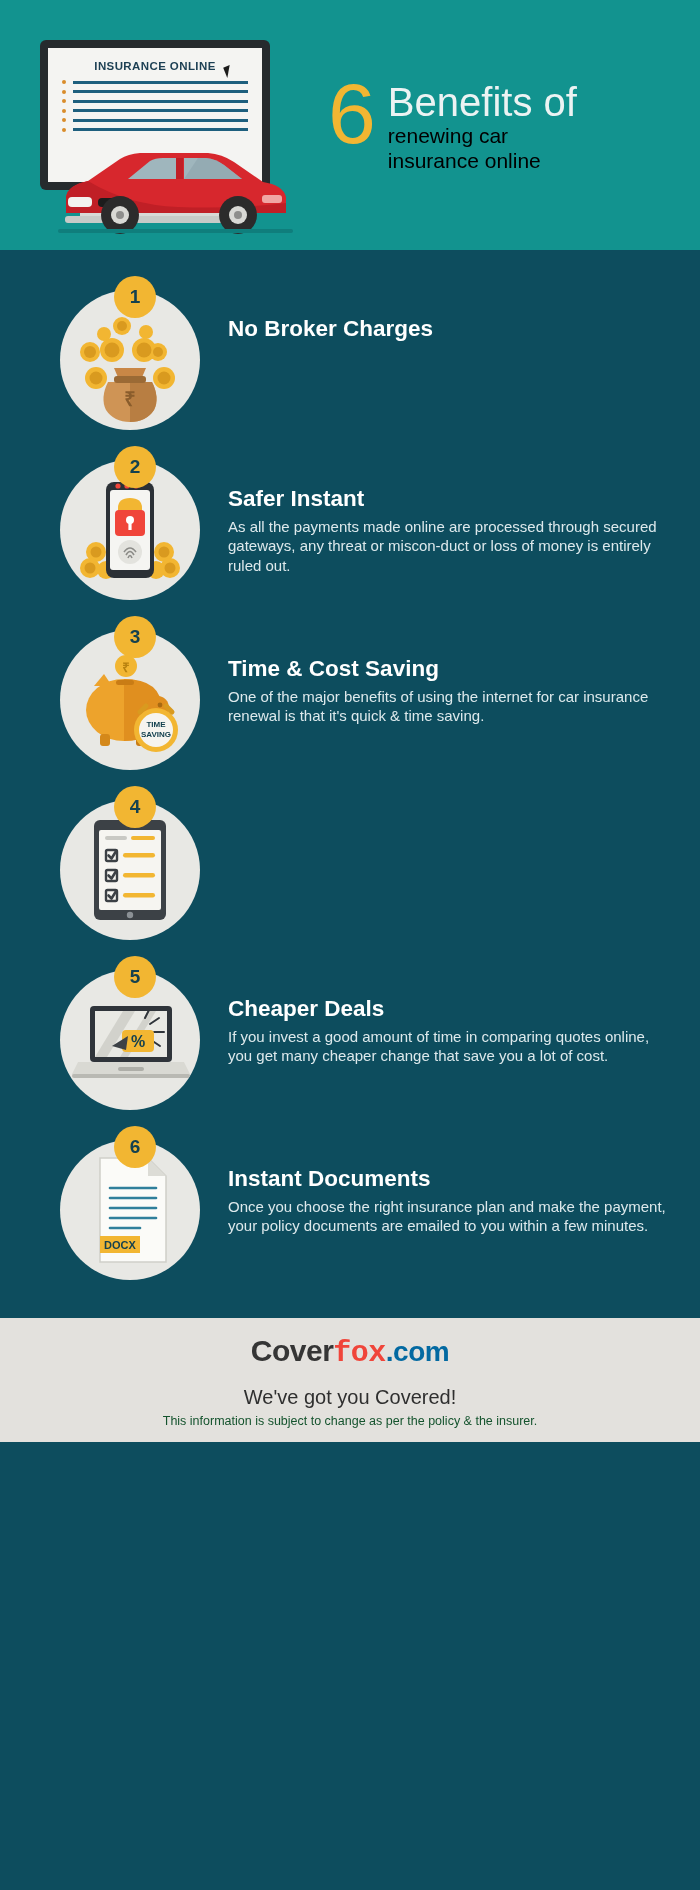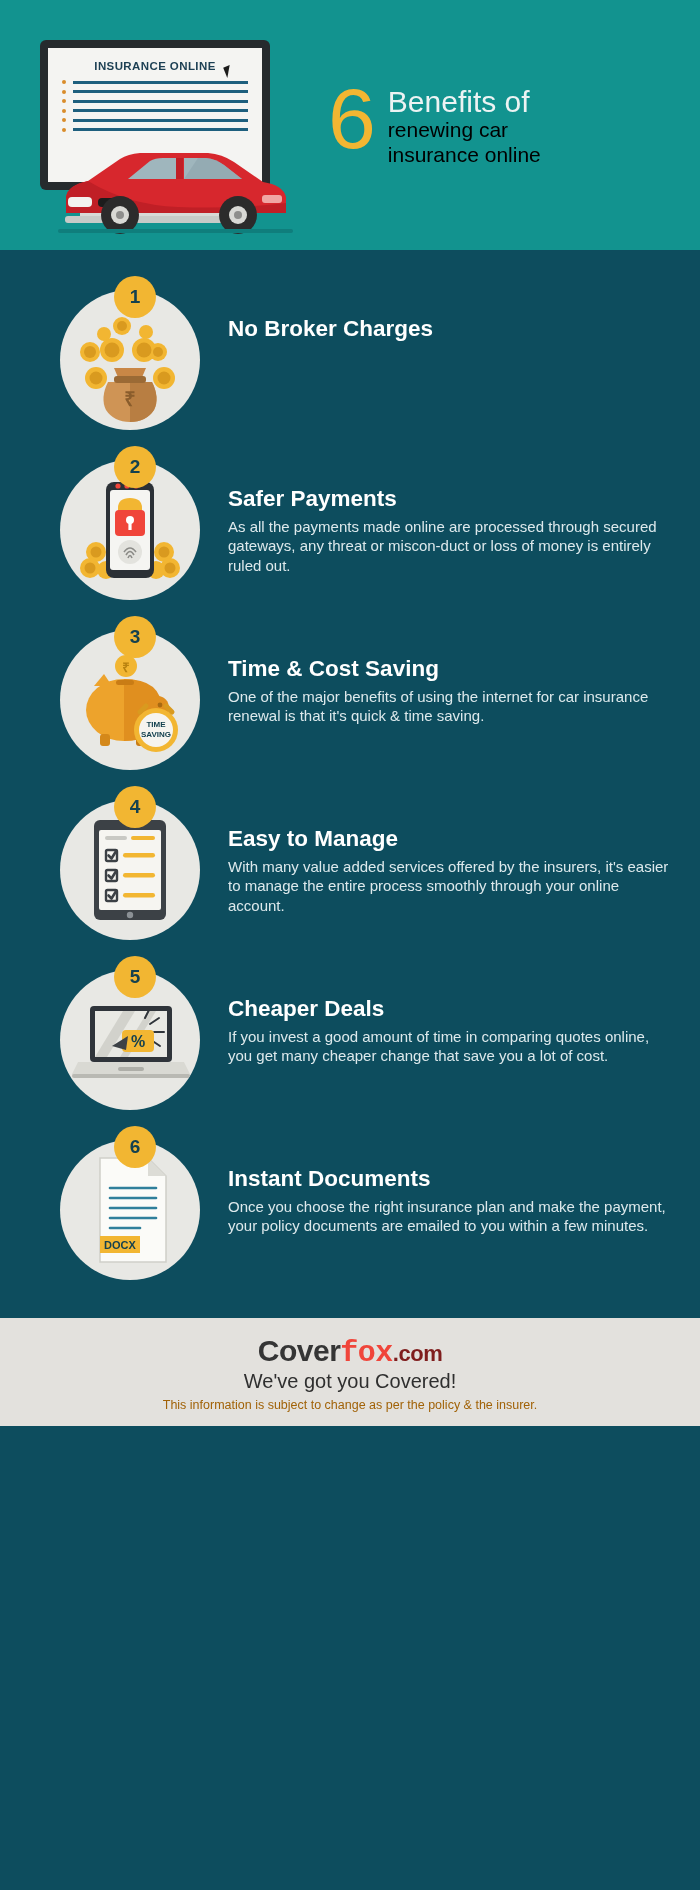--- a/index.html
+++ b/index.html
@@ -33,21 +33,21 @@
   .cursor { position:absolute; right:30px; top:18px; width:0;height:0;
     border-left:7px solid #1b1b1b; border-bottom:11px solid transparent;
     transform:rotate(-22deg); }
   .monitor-neck { position:absolute; left:50px; top:180px; width:150px; height:26px; background:#d7d9d6; }
   .monitor-base { position:absolute; left:35px; top:206px; width:180px; height:7px; background:#c7cac7; border-radius:3px; }
   
   .car { position:absolute; left:28px; top:125px; width:235px; height:100px; }
   .title-block { margin-left:18px; display:flex; align-items:flex-start; }
   .big-six { font-size:86px; color:#f2b632; font-weight:400; line-height:.86; margin-right:12px; }
   .title-lines { padding-top:4px; }
-  .title-main { font-size:30px; color:#ecf3f3; line-height:1.08; font-weight:400; }
+  .title-main { font-size:40px; color:#ecf3f3; line-height:1.08; font-weight:400; }
   .title-sub { font-size:21px; color:#000000; line-height:1.18; font-weight:300; }
   
   .benefits { padding:40px 0 0 0; }
   .benefit { display:flex; align-items:flex-start; padding:0 28px 0 60px; margin-bottom:30px; position:relative; }
   .icon-col { position:relative; width:150px; flex:none; }
   .icon-circle {
     width:140px; height:140px; border-radius:50%;
     background:#e8e8e4; position:relative; overflow:hidden;
     display:flex; align-items:center; justify-content:center;
   }
@@ -60,23 +60,23 @@
   .text-col { padding-left:18px; padding-top:26px; flex:1; }
   .b-title { font-size:22.5px; color:#ffffff; font-weight:700; line-height:1.15; margin-bottom:5px; }
   .b-body { font-size:15px; color:#dde9ec; line-height:1.3; font-weight:300; }
   
   .footer-sep { height:8px; background:#0d4d5e; }
   .footer {
     background:#e3e1dd; padding:16px 10px 14px 10px; text-align:center;
   }
   .logo { font-size:30px; font-weight:bold; color:#353535; letter-spacing:-.5px; }
   .logo .fox { color:#f0453a;font-family:Liberation Mono, monospace; }
-  .logo .dotcom { font-size:22px; color:#7f1d1d; font-weight:bold; }
-  .tagline { font-size:20px; color:#2f2f2f; margin-top:0; }
-  .disclaimer { font-size:12.5px; color:#a16207; margin-top:5px; }
+  .logo .dotcom { font-size:28px; color:#0369a1; font-weight:bold; }
+  .tagline { font-size:20px; color:#2f2f2f; margin-top:16px; }
+  .disclaimer { font-size:12.5px; color:#14532d; margin-top:5px; }
 </style>
 </head>
 <body>
 
 <div class="header">
   <div class="monitor-wrap">
     <div class="monitor-frame">
       <div class="monitor-screen">
         <div class="screen-title">INSURANCE ONLINE</div>
         <div class="screen-lines">
@@ -210,21 +210,21 @@
           <circle cx="70" cy="92" r="12" fill="#e3e3de"></circle>
           <g stroke="#8c8c88" stroke-width="1.6" fill="none">
             <path d="M64 92 Q70 84 76 92"></path>
               <path d="M66 95 Q70 88 74 95"></path>
               <path d="M68 98 Q70 93 72 98"></path>
           </g>
         </svg>
       </div>
     </div>
     <div class="text-col">
-      <div class="b-title">Safer Payments</div>
+      <div class="b-title">Safer Instant</div>
       <div class="b-body">As all the payments made online are processed through secured gateways, any threat or miscon-duct or loss of money is entirely ruled out.</div>
     </div>
   </div>
 
   <div class="benefit">
     <div class="icon-col">
       <div class="badge">3</div>
       <div class="icon-circle">
         <svg viewBox="0 0 140 140" width="140" height="140">
           <circle cx="66" cy="36" r="11" fill="#f2b632"></circle>
@@ -270,24 +270,20 @@
             <path d="M48.5 55.5 L51.5 58.5 L56.5 50.5"></path>
             <path d="M48.5 75.5 L51.5 78.5 L56.5 70.5"></path>
             <path d="M48.5 95.5 L51.5 98.5 L56.5 90.5"></path>
           </g>
           <rect x="63" y="53" width="32" height="4.5" rx="2.2" fill="#f2b632"></rect>
           <rect x="63" y="73" width="32" height="4.5" rx="2.2" fill="#f2b632"></rect>
           <rect x="63" y="93" width="32" height="4.5" rx="2.2" fill="#f2b632"></rect>
         </svg>
       </div>
     </div>
-    <div class="text-col">
-      <div class="b-title">Easy to Manage</div>
-      <div class="b-body">With many value added services offered by the insurers, it's easier to manage the entire process smoothly through your online account.</div>
-    </div>
   </div>
 
   <div class="benefit">
     <div class="icon-col">
       <div class="badge">5</div>
       <div class="icon-circle">
         <svg viewBox="0 0 140 140" width="140" height="140">
           <rect x="30" y="36" width="82" height="56" rx="4" fill="#2f343a"></rect>
           <rect x="35" y="41" width="72" height="46" fill="#e9e9e4"></rect>
           <g fill="#d2d2cc">

